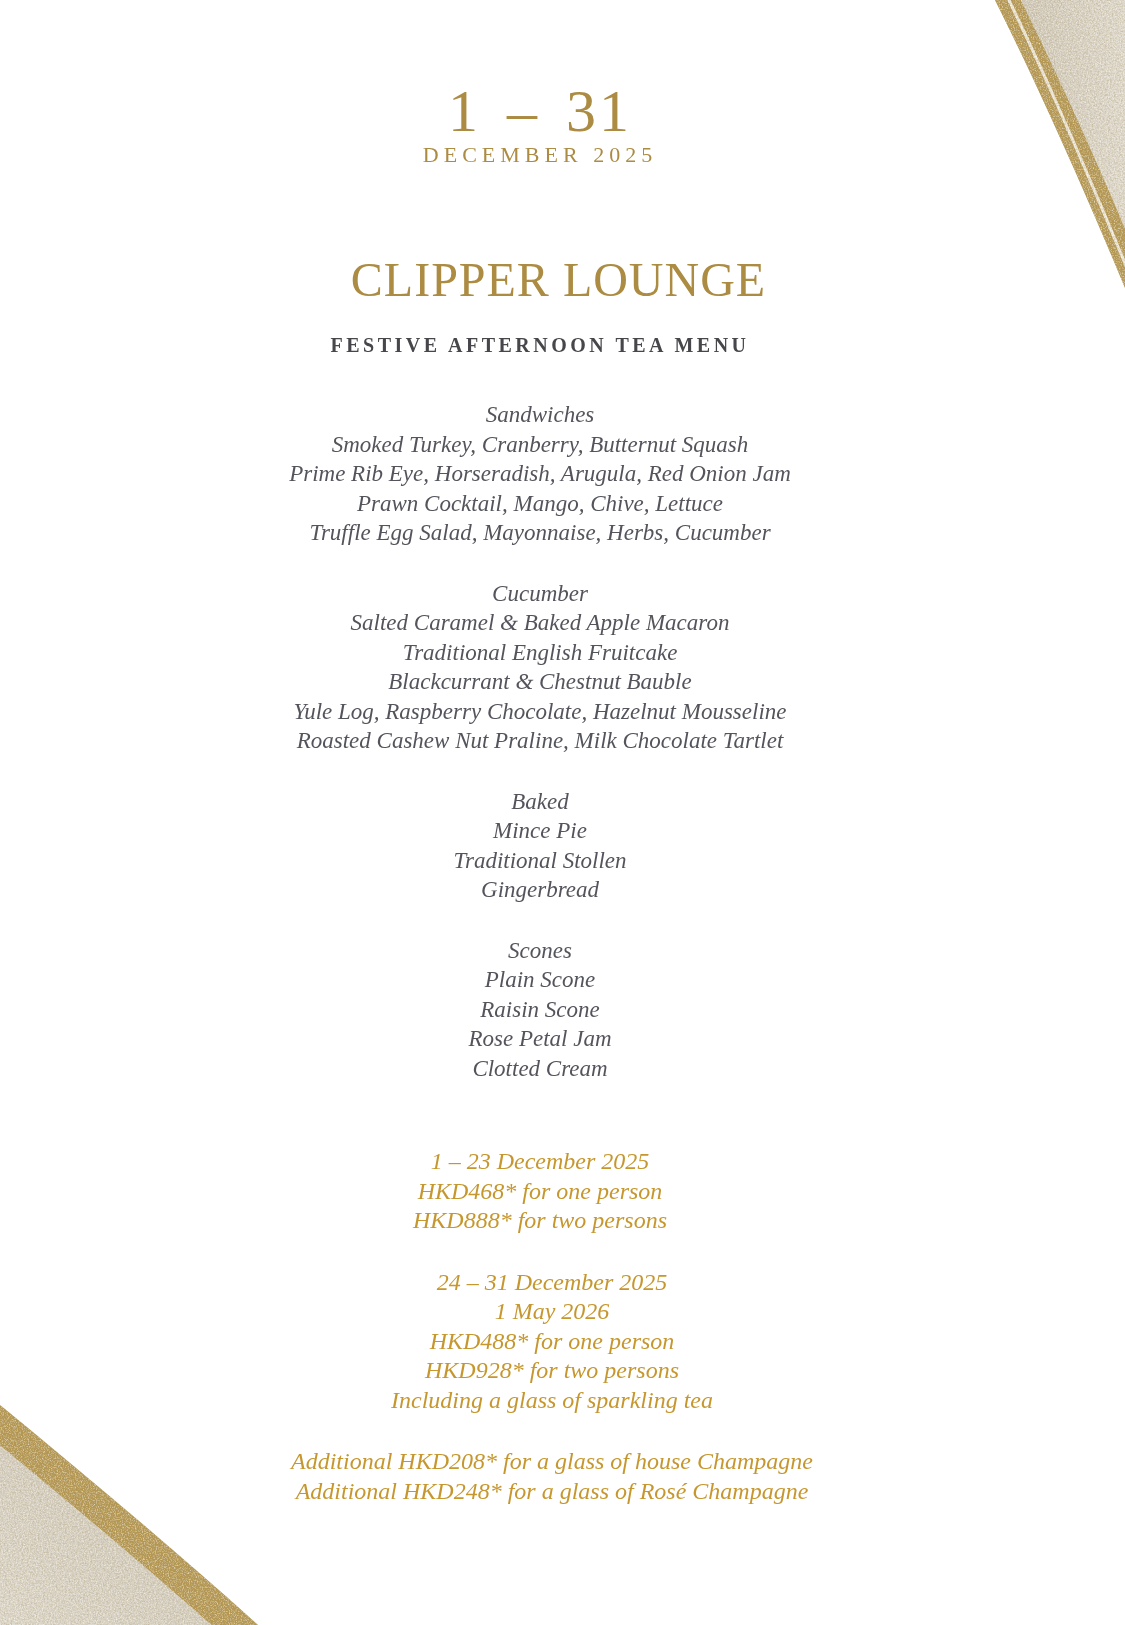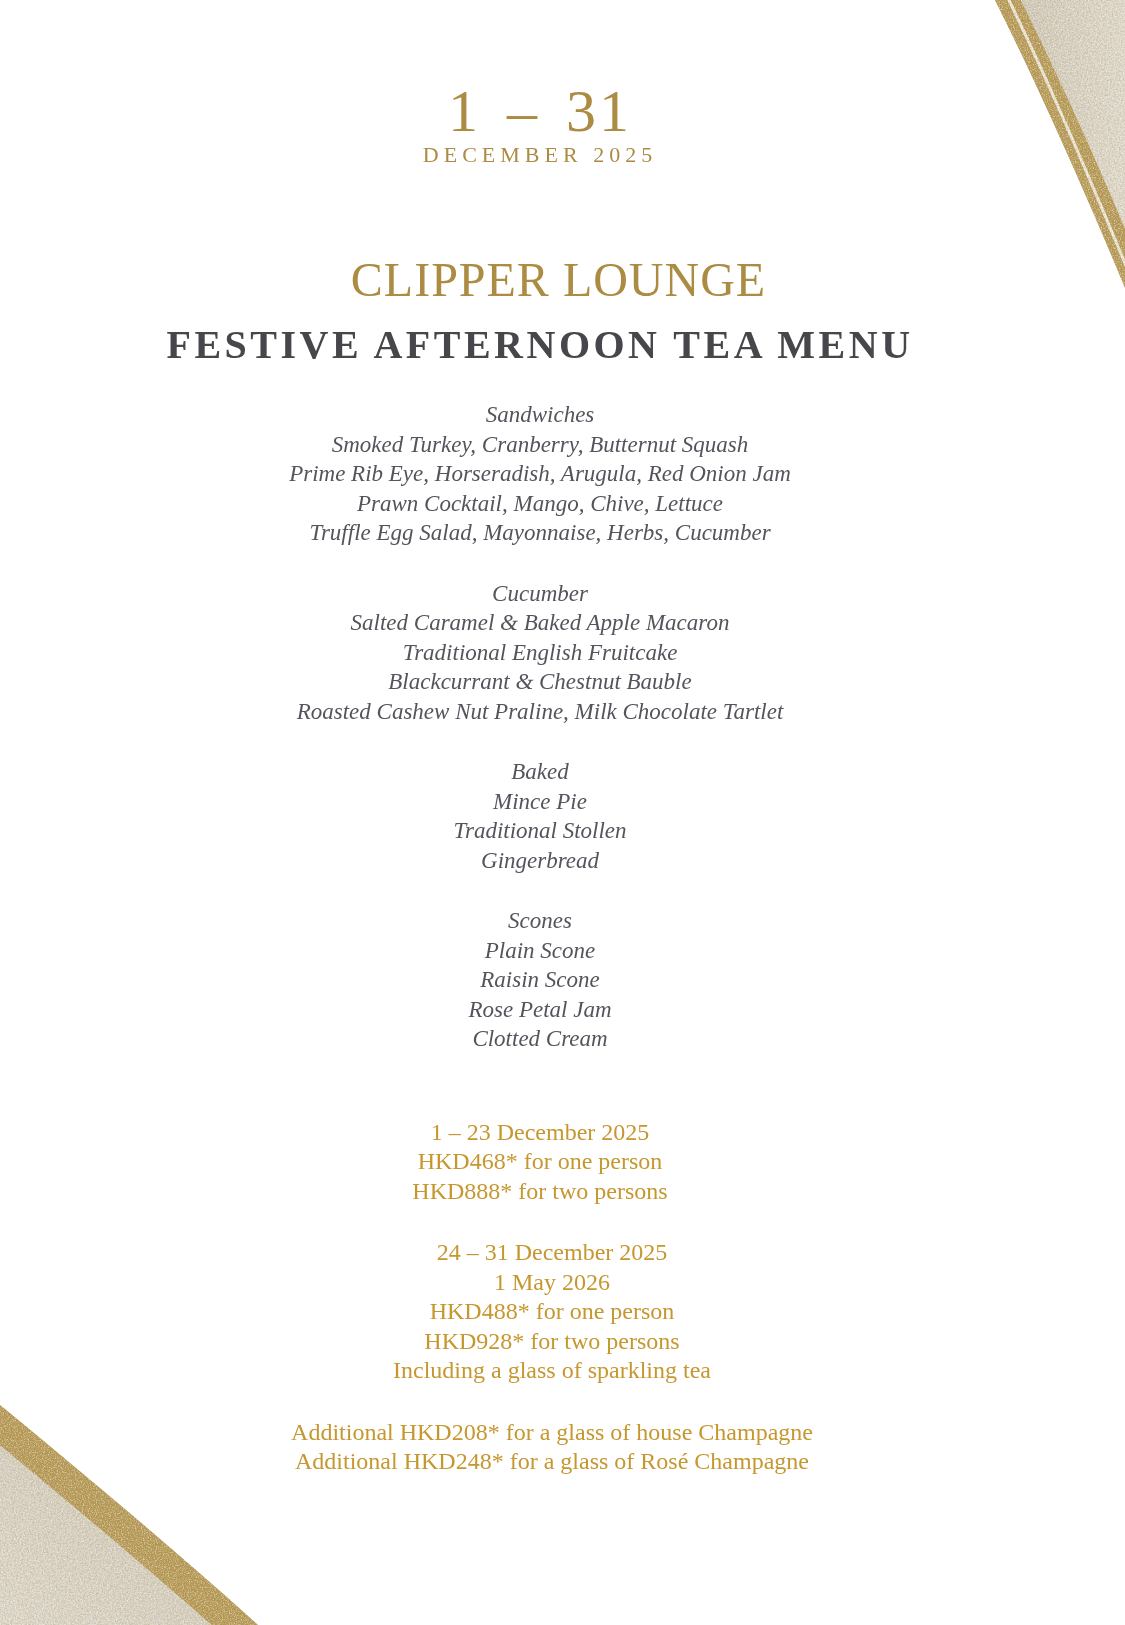--- a/index.html
+++ b/index.html
@@ -45,38 +45,39 @@
   .venue{
     margin:85px 0 0 0;
     font-size:48px; line-height:54px;
     font-weight:normal;
     letter-spacing:1px;
     color:var(--gold-heading);
     padding-left:37px;
   }
   .menu-title{
     margin:19px 0 16px 0;
-    font-size:40px; line-height:38px;
+    font-size:20px; line-height:38px;
     font-weight:bold;
     letter-spacing:3.5px;
     color:var(--title-dark);
   }
 
   #sections{ margin-top:36px; }
   .menu-group + .menu-group{ margin-top:31px; }
   .menu-line{
     font-size:23px; line-height:29.5px;
     font-style:italic;
     color:var(--menu-text);
   }
 
   #pricing{ margin-top:64px; }
   .price-group + .price-group{ margin-top:32px;padding-left:24px; }
   .price-line{
     font-size:24px; line-height:29.5px;
+    font-style:italic;
     color:var(--gold-pricing);
   }
 </style>
 </head>
 <body>
 
 <div class="page">
 
   <svg width="0" height="0" style="position:absolute" aria-hidden="true">
     <defs>
@@ -141,20 +142,21 @@
           <div class="menu-line">Smoked Turkey, Cranberry, Butternut Squash</div>
           <div class="menu-line">Prime Rib Eye, Horseradish, Arugula, Red Onion Jam</div>
           <div class="menu-line">Prawn Cocktail, Mango, Chive, Lettuce</div>
           <div class="menu-line">Truffle Egg Salad, Mayonnaise, Herbs, Cucumber</div>
         </div>
         <div class="menu-group">
           <div class="menu-line">Cucumber</div>
           <div class="menu-line">Salted Caramel &amp; Baked Apple Macaron</div>
           <div class="menu-line">Traditional English Fruitcake</div>
           <div class="menu-line">Blackcurrant &amp; Chestnut Bauble</div>
+          <div class="menu-line">Yule Log, Raspberry Chocolate, Hazelnut Mousseline</div>
           <div class="menu-line">Roasted Cashew Nut Praline, Milk Chocolate Tartlet</div>
         </div>
         <div class="menu-group">
           <div class="menu-line">Baked</div>
           <div class="menu-line">Mince Pie</div>
           <div class="menu-line">Traditional Stollen</div>
           <div class="menu-line">Gingerbread</div>
         </div>
         <div class="menu-group">
           <div class="menu-line">Scones</div>

